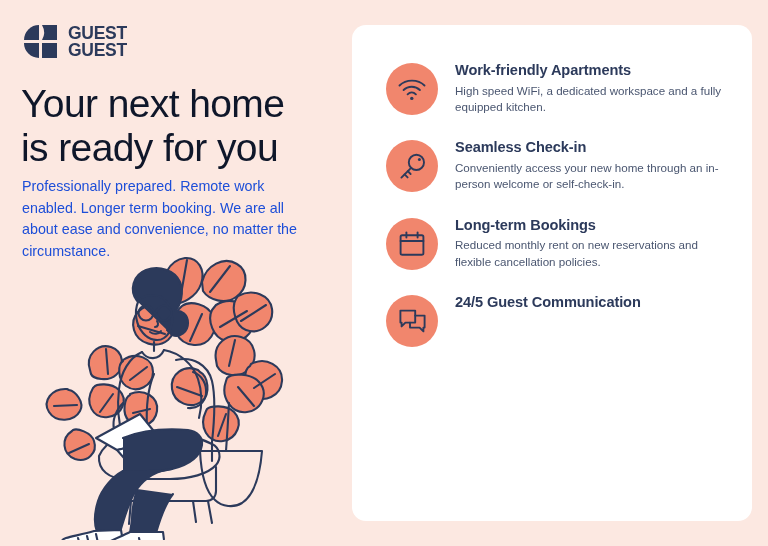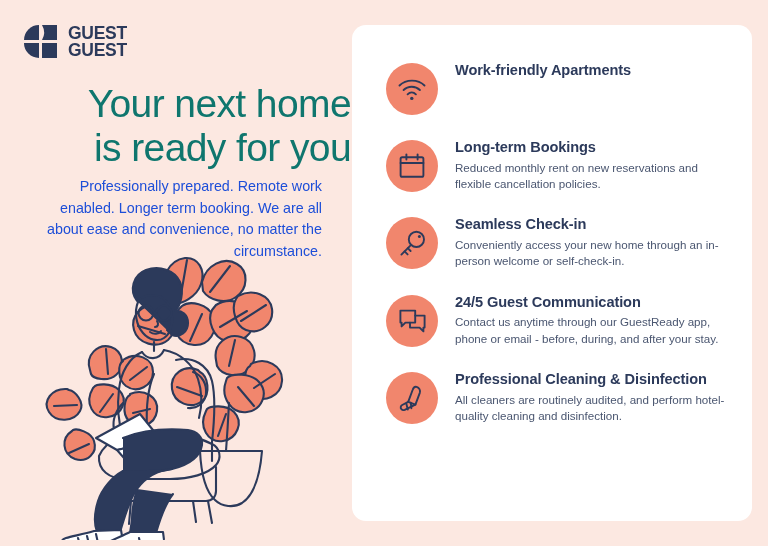--- a/index.html
+++ b/index.html
@@ -16,21 +16,20 @@
     position: relative;
   }
 
   
   .left-col {
     position: absolute;
     left: 0;
     top: 0;
     width: 412px;
     height: 546px;
-    text-align: right;
   }
 
   .logo {
     position: absolute;
     left: 22px;
     top: 23px;
     display: flex;
     align-items: center;
     gap: 9px;
   }
@@ -55,21 +54,21 @@
   .headline {
     position: absolute;
     left: 21px;
     top: 82px;
     width: 330px;
     margin: 0;
     font-size: 39px;
     font-weight: 300;
     line-height: 1.12;
     letter-spacing: -0.6px;
-    color: #0f766e;
+    color: #0f172a;
     white-space: pre-line;
   }
 
   .subcopy {
     position: absolute;
     left: 22px;
     top: 176px;
     width: 300px;
     margin: 0;
     font-size: 14.3px;
@@ -295,37 +294,21 @@
           <g fill="none" stroke="#2C3A5B" stroke-width="1.9" stroke-linecap="round">
             <path d="M2.5 9.5 C9 3 21 3 27.5 9.5"></path>
             <path d="M6.6 14 C11 9.6 18.5 9.6 22.9 14"></path>
             <path d="M10.6 18.3 C13 15.9 16.5 15.9 18.9 18.3"></path>
           </g>
           <circle cx="14.8" cy="22.4" r="1.7" fill="#2C3A5B"></circle>
         </svg>
       </div>
       <div class="feature-text">
         <p class="feature-title">Work-friendly Apartments</p>
-      </div>
-    </div>
-
-    <div class="feature">
-      <div class="feature-icon">
-        <svg width="28" height="28" viewBox="0 0 28 28">
-          <g fill="none" stroke="#2C3A5B" stroke-width="1.9" stroke-linecap="round" stroke-linejoin="round">
-            <rect x="2.6" y="5.2" width="22.8" height="19.6" rx="1.6"></rect>
-            <path d="M2.6 11 L25.4 11"></path>
-            <path d="M8.4 2.4 L8.4 7.6"></path>
-            <path d="M19.6 2.4 L19.6 7.6"></path>
-          </g>
-        </svg>
-      </div>
-      <div class="feature-text">
-        <p class="feature-title">Long-term Bookings</p>
-        <p class="feature-desc">Reduced monthly rent on new reservations and flexible cancellation policies.</p>
+        <p class="feature-desc">High speed WiFi, a dedicated workspace and a fully equipped kitchen.</p>
       </div>
     </div>
 
     <div class="feature">
       <div class="feature-icon">
         <svg width="29" height="29" viewBox="0 0 29 29">
           <g fill="none" stroke="#2C3A5B" stroke-width="1.9" stroke-linecap="round" stroke-linejoin="round">
             <circle cx="18.4" cy="10.4" r="7.6"></circle>
             <path d="M13.1 15.9 L3.4 25.6"></path>
             <path d="M6.6 22.4 L9.6 25.4"></path>
@@ -335,44 +318,44 @@
         </svg>
       </div>
       <div class="feature-text">
         <p class="feature-title">Seamless Check-in</p>
         <p class="feature-desc">Conveniently access your new home through an in-person welcome or self-check-in.</p>
       </div>
     </div>
 
     <div class="feature">
       <div class="feature-icon">
+        <svg width="28" height="28" viewBox="0 0 28 28">
+          <g fill="none" stroke="#2C3A5B" stroke-width="1.9" stroke-linecap="round" stroke-linejoin="round">
+            <rect x="2.6" y="5.2" width="22.8" height="19.6" rx="1.6"></rect>
+            <path d="M2.6 11 L25.4 11"></path>
+            <path d="M8.4 2.4 L8.4 7.6"></path>
+            <path d="M19.6 2.4 L19.6 7.6"></path>
+          </g>
+        </svg>
+      </div>
+      <div class="feature-text">
+        <p class="feature-title">Long-term Bookings</p>
+        <p class="feature-desc">Reduced monthly rent on new reservations and flexible cancellation policies.</p>
+      </div>
+    </div>
+
+    <div class="feature">
+      <div class="feature-icon">
         <svg width="29" height="26" viewBox="0 0 29 26">
           <g fill="none" stroke="#2C3A5B" stroke-width="1.9" stroke-linecap="round" stroke-linejoin="round">
             <path d="M2.4 2.6 L17.2 2.6 L17.2 14.6 L7.4 14.6 L3.6 18.4 L3.6 14.6 L2.4 14.6 Z"></path>
             <path d="M17.2 7.6 L26.6 7.6 L26.6 19.6 L25.4 19.6 L25.4 23.4 L21.6 19.6 L12 19.6 L12 14.6"></path>
           </g>
         </svg>
       </div>
       <div class="feature-text">
         <p class="feature-title">24/5 Guest Communication</p>
-        <p class="feature-desc">Contact us anytime through our GuestReady app, phone or email - before, during, and after your stay.</p>
       </div>
     </div>
 
-    <div class="feature">
-      <div class="feature-icon">
-        <svg width="29" height="29" viewBox="0 0 29 29">
-          <g fill="none" stroke="#2C3A5B" stroke-width="1.9" stroke-linecap="round" stroke-linejoin="round">
-            <path d="M18.6 2.8 C21.2 3.6 22.6 6.2 21.8 8.8 L17.4 20.6 L10.2 17.8 L14.6 6 C15.4 3.4 16.6 2.2 18.6 2.8 Z"></path>
-            <path d="M10.2 17.8 L4.2 21 C2.6 21.9 2.2 23.9 3.4 25.2 C4.2 26.1 5.6 26.3 6.7 25.8 L17.4 20.6"></path>
-            <path d="M8.4 19.9 L9.8 25.6"></path>
-            <path d="M12.8 18.8 L13.4 24.2"></path>
-          </g>
-        </svg>
-      </div>
-      <div class="feature-text">
-        <p class="feature-title">Professional Cleaning &amp; Disinfection</p>
-        <p class="feature-desc">All cleaners are routinely audited, and perform hotel-quality cleaning and disinfection.</p>
-      </div>
-    </div>
 
   </div>
 </div>
 
 </body></html>

